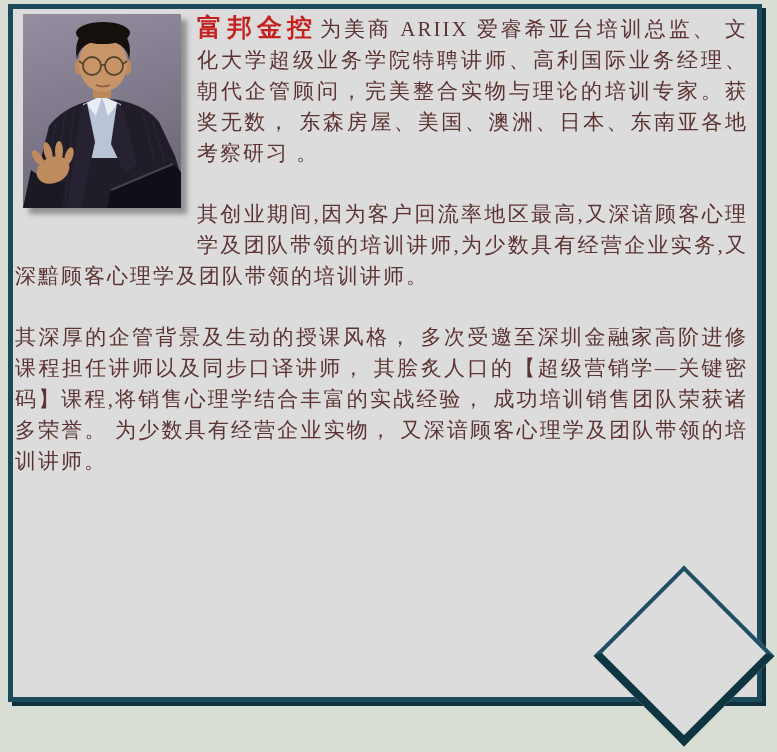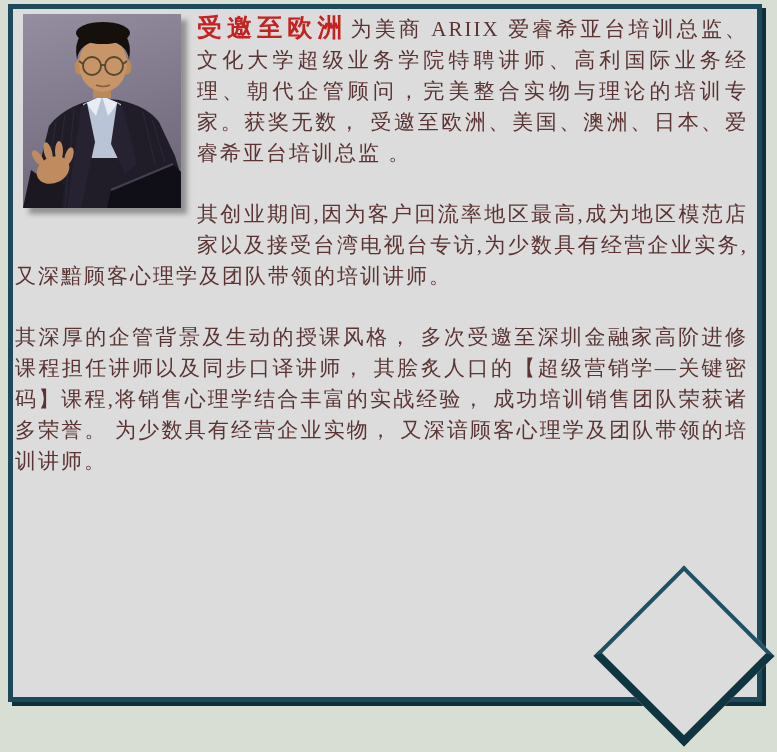--- a/index.html
+++ b/index.html
@@ -120,23 +120,23 @@
           <ellipse cx="25" cy="138" rx="4" ry="10" transform="rotate(-15 25 138)"></ellipse>
           <ellipse cx="36" cy="137" rx="4" ry="10"></ellipse>
           <ellipse cx="46" cy="142" rx="4" ry="9" transform="rotate(18 46 142)"></ellipse>
         </g>
 
         <path d="M84,194 L88,176 L150,150 L158,158 L158,194 Z" fill="#100e16"></path>
         <path d="M88,176 L150,150" stroke="#454052" stroke-width="2" fill="none"></path>
       </svg>
     </div>
 
-    <p class="bio"><span class="lead">受邀至欧洲</span><span>为美商 ARIIX 爱睿希亚台培训总监、 文化大学超级业务学院特聘讲师、高利国际业务经理、朝代企管顾问，完美整合实物与理论的培训专家。获奖无数， 受邀至欧洲、美国、澳洲、日本、爱睿希亚台培训总监 。</span></p>
+    <p class="bio"><span class="lead">富邦金控</span><span>为美商 ARIIX 爱睿希亚台培训总监、 文化大学超级业务学院特聘讲师、高利国际业务经理、朝代企管顾问，完美整合实物与理论的培训专家。获奖无数， 东森房屋、美国、澳洲、日本、东南亚各地考察研习 。</span></p>
 
 
-    <p class="bio">其创业期间,因为客户回流率地区最高,成为地区模范店家以及接受台湾电视台专访,为少数具有经营企业实务,又深黯顾客心理学及团队带领的培训讲师。</p>
+    <p class="bio">其创业期间,因为客户回流率地区最高,又深谙顾客心理学及团队带领的培训讲师,为少数具有经营企业实务,又深黯顾客心理学及团队带领的培训讲师。</p>
 
     <p class="bio">其深厚的企管背景及生动的授课风格， 多次受邀至深圳金融家高阶进修课程担任讲师以及同步口译讲师， 其脍炙人口的【超级营销学—关键密码】课程,将销售心理学结合丰富的实战经验， 成功培训销售团队荣获诸多荣誉。 为少数具有经营企业实物， 又深谙顾客心理学及团队带领的培训讲师。</p>
 
   </div>
 
   <div class="diamond"></div>
 </div>
 
 </body></html>

